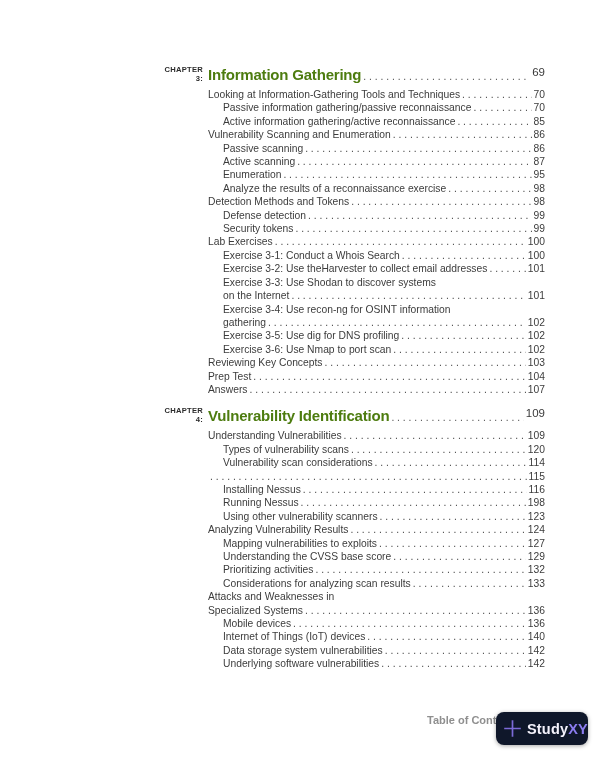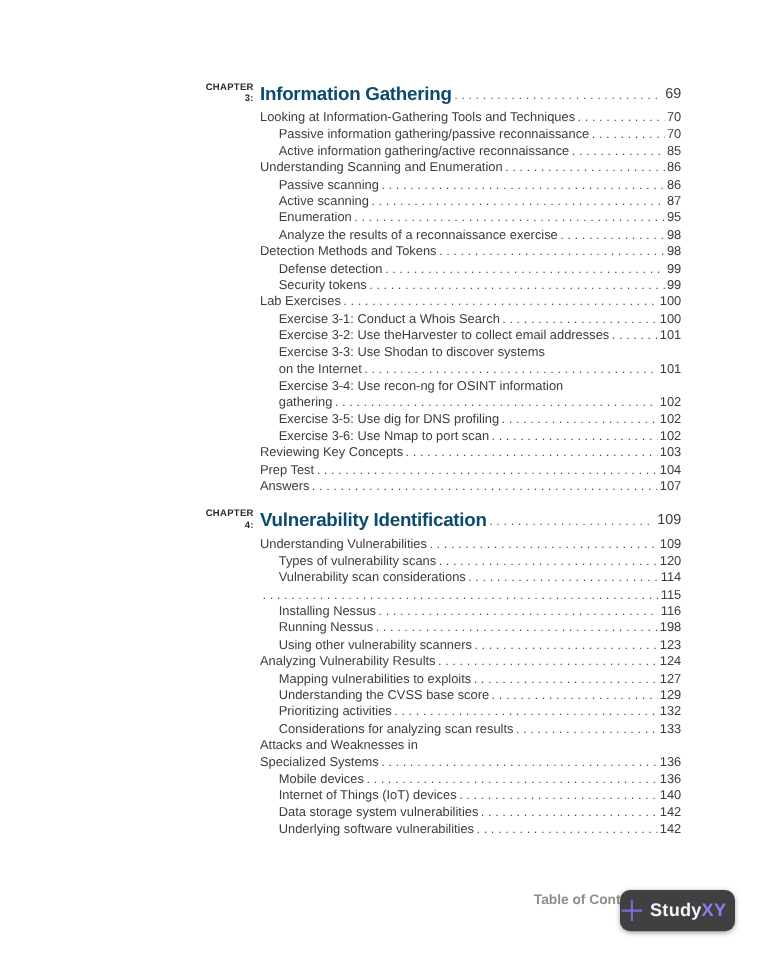--- a/index.html
+++ b/index.html
@@ -4,28 +4,28 @@
 <style>
   html,body { margin:0; padding:0; background:#ffffff; }
   .page {
     position:relative; width:612px; height:767px; background:#ffffff;
     font-family:"Liberation Sans", sans-serif; overflow:hidden;
   }
   .toc { position:absolute; left:155px; top:66px; width:390px; }
 
   .chapter + .chapter { margin-top:11px; }
 
-  .chapter-heading { display:flex; align-items:center; margin-bottom:4px; }
+  .chapter-heading { display:flex; align-items:flex-start; margin-bottom:4px; }
   .chapter-label {
     flex:none; width:48px; text-align:right; padding-right:5px;
     font-size:7.6px; font-weight:bold; letter-spacing:.25px; color:#2b2b2b;
     text-transform:uppercase; position:relative; top:-1px;
   }
   .chapter-title {
-    flex:none; font-size:15px; font-weight:bold; color:#0c4a6e;
+    flex:none; font-size:15px; font-weight:bold; color:#4d7c0f;
     letter-spacing:-.2px; white-space:nowrap; line-height:17px;
   }
   .chapter-page { flex:none; font-size:11.5px; color:#3a3a3a; }
 
   .entries { margin-left:53px;text-align:center; }
   .entry {
     display:flex; align-items:baseline;
     font-size:10.3px; line-height:13.4px; color:#3c3c3c;
   }
   .entry.l2 { padding-left:15px; }
@@ -38,22 +38,22 @@
     color:#4a4a4a; font-size:10.3px; font-weight:normal;
   }
   .heading-dots::after { color:#555555; }
 
   .footer-label {
     position:absolute; left:427px; top:714px;
     font-size:11px; font-weight:bold; color:#8f8f8f; white-space:nowrap;
   }
   .brand-badge {
     position:absolute; left:496px; top:712px; width:92px; height:33px;
-    background:#404040; border-radius:8px;
-    display:flex; align-items:center; justify-content:flex-start; gap:5px;
+    background:#0f172a; border-radius:8px;
+    display:flex; align-items:center; justify-content:flex-end; gap:5px;
     box-shadow:0 1px 4px rgba(0,0,0,.35);
   }
   .brand-plus { display:flex; align-items:center; }
   .brand-name { font-size:14.5px; font-weight:bold; color:#f4f2fc; letter-spacing:.2px; }
   .brand-accent { color:#8b7cf0; }
 </style>
 </head>
 <body>
 
 <div class="page">
@@ -78,21 +78,21 @@
     <span class="entry-page">70</span>
   </div>
 
   <div class="entry l2">
     <span class="entry-text">Active information gathering/active reconnaissance</span>
     <span class="dots"></span>
     <span class="entry-page">85</span>
   </div>
 
   <div class="entry l1">
-    <span class="entry-text">Understanding Scanning and Enumeration</span>
+    <span class="entry-text">Vulnerability Scanning and Enumeration</span>
     <span class="dots"></span>
     <span class="entry-page">86</span>
   </div>
 
   <div class="entry l2">
     <span class="entry-text">Passive scanning</span>
     <span class="dots"></span>
     <span class="entry-page">86</span>
   </div>
 

